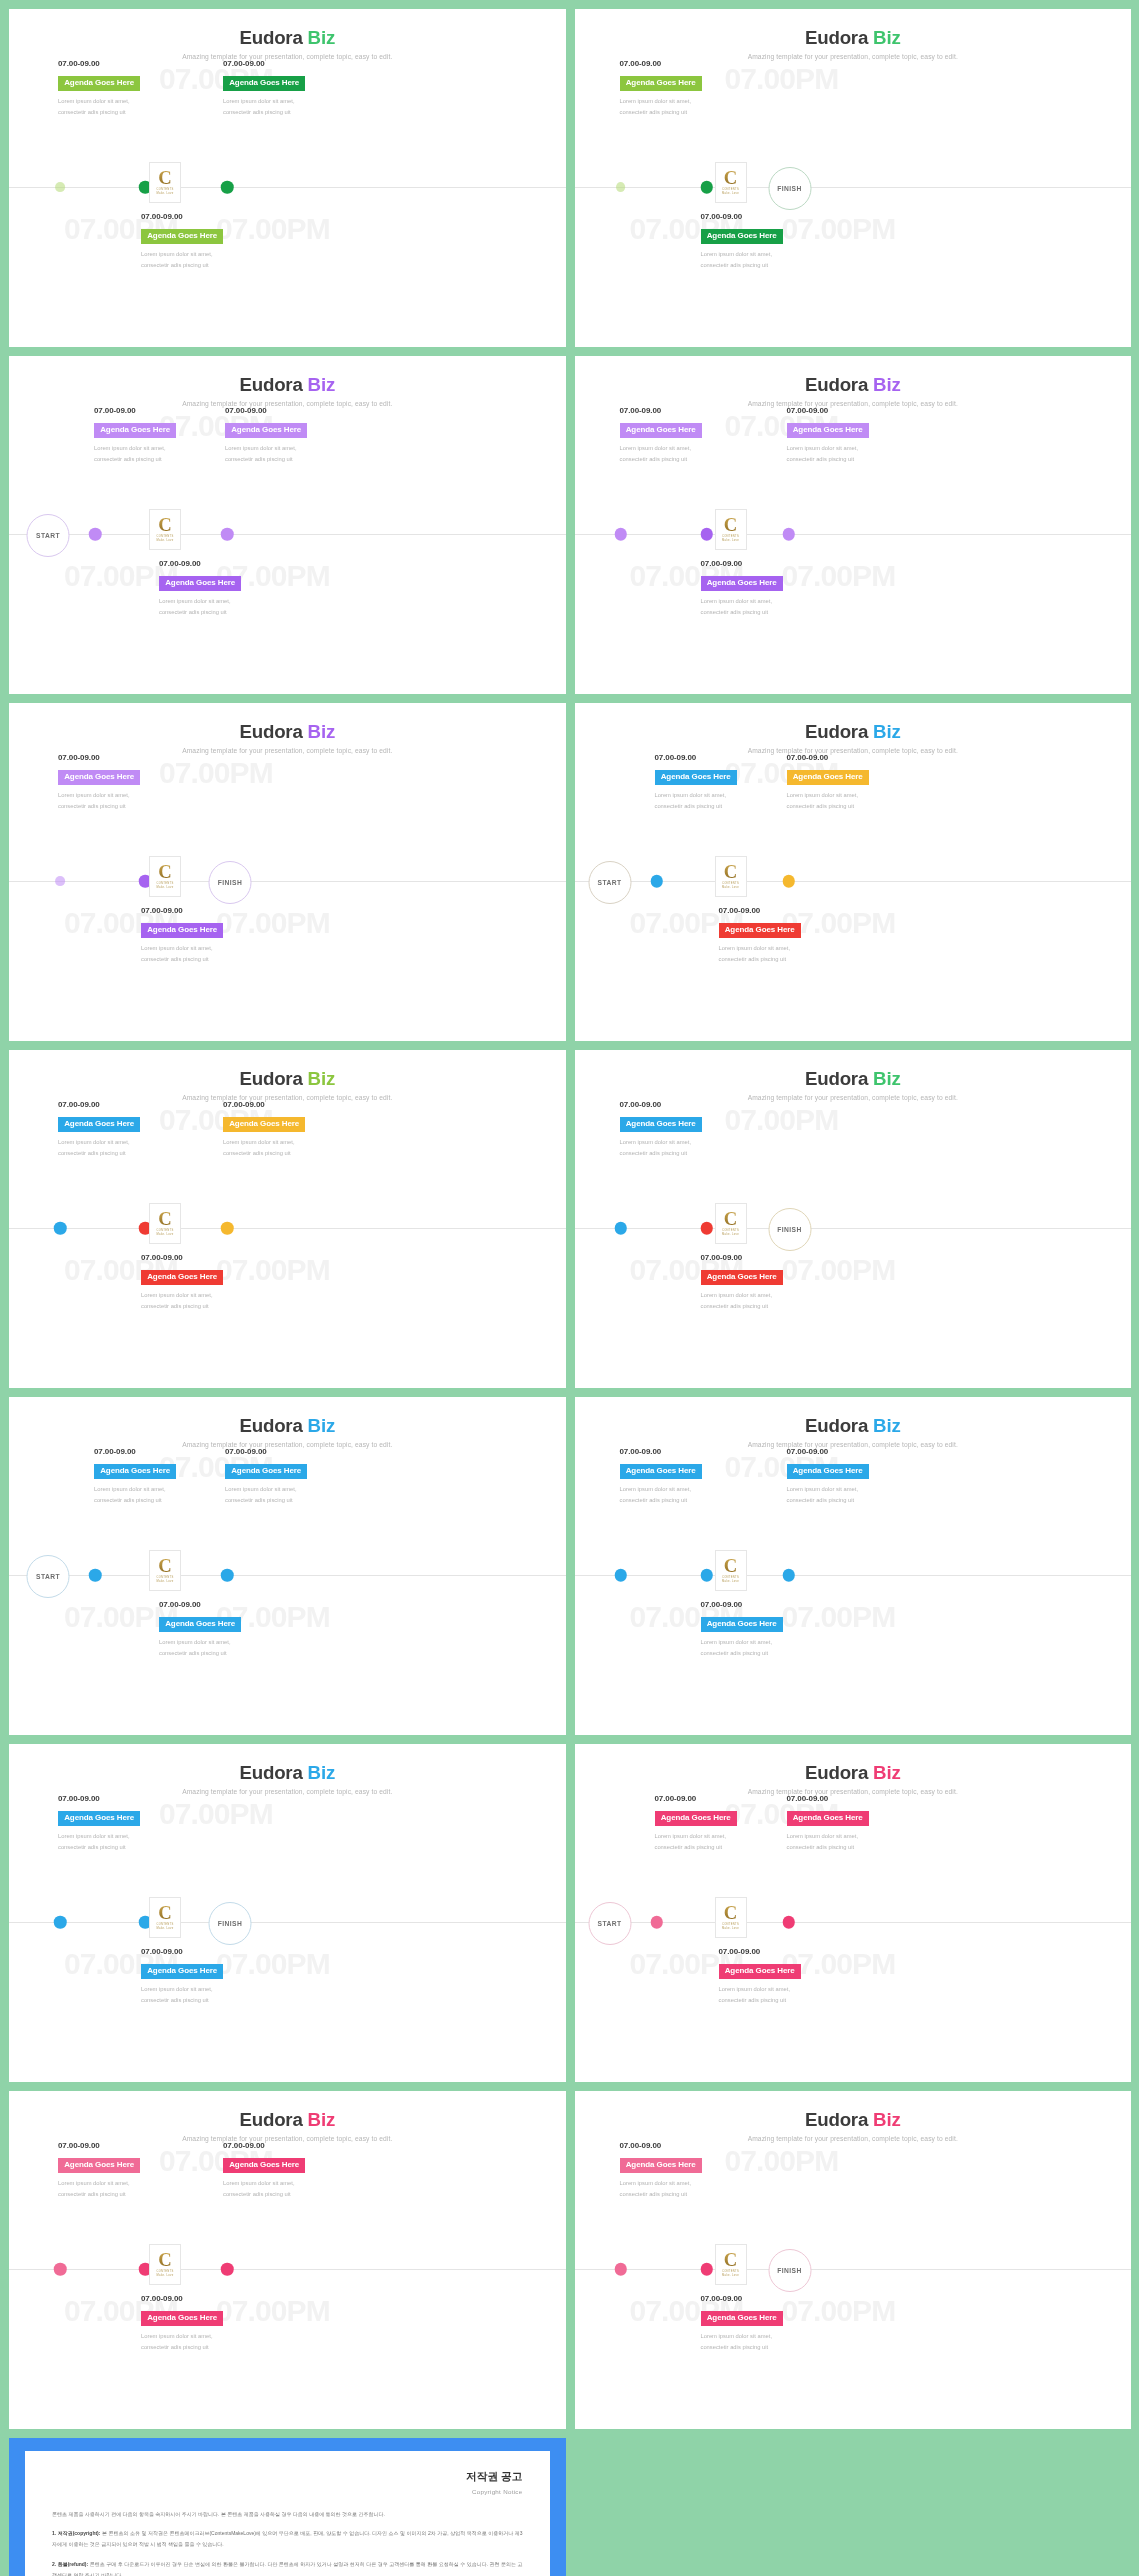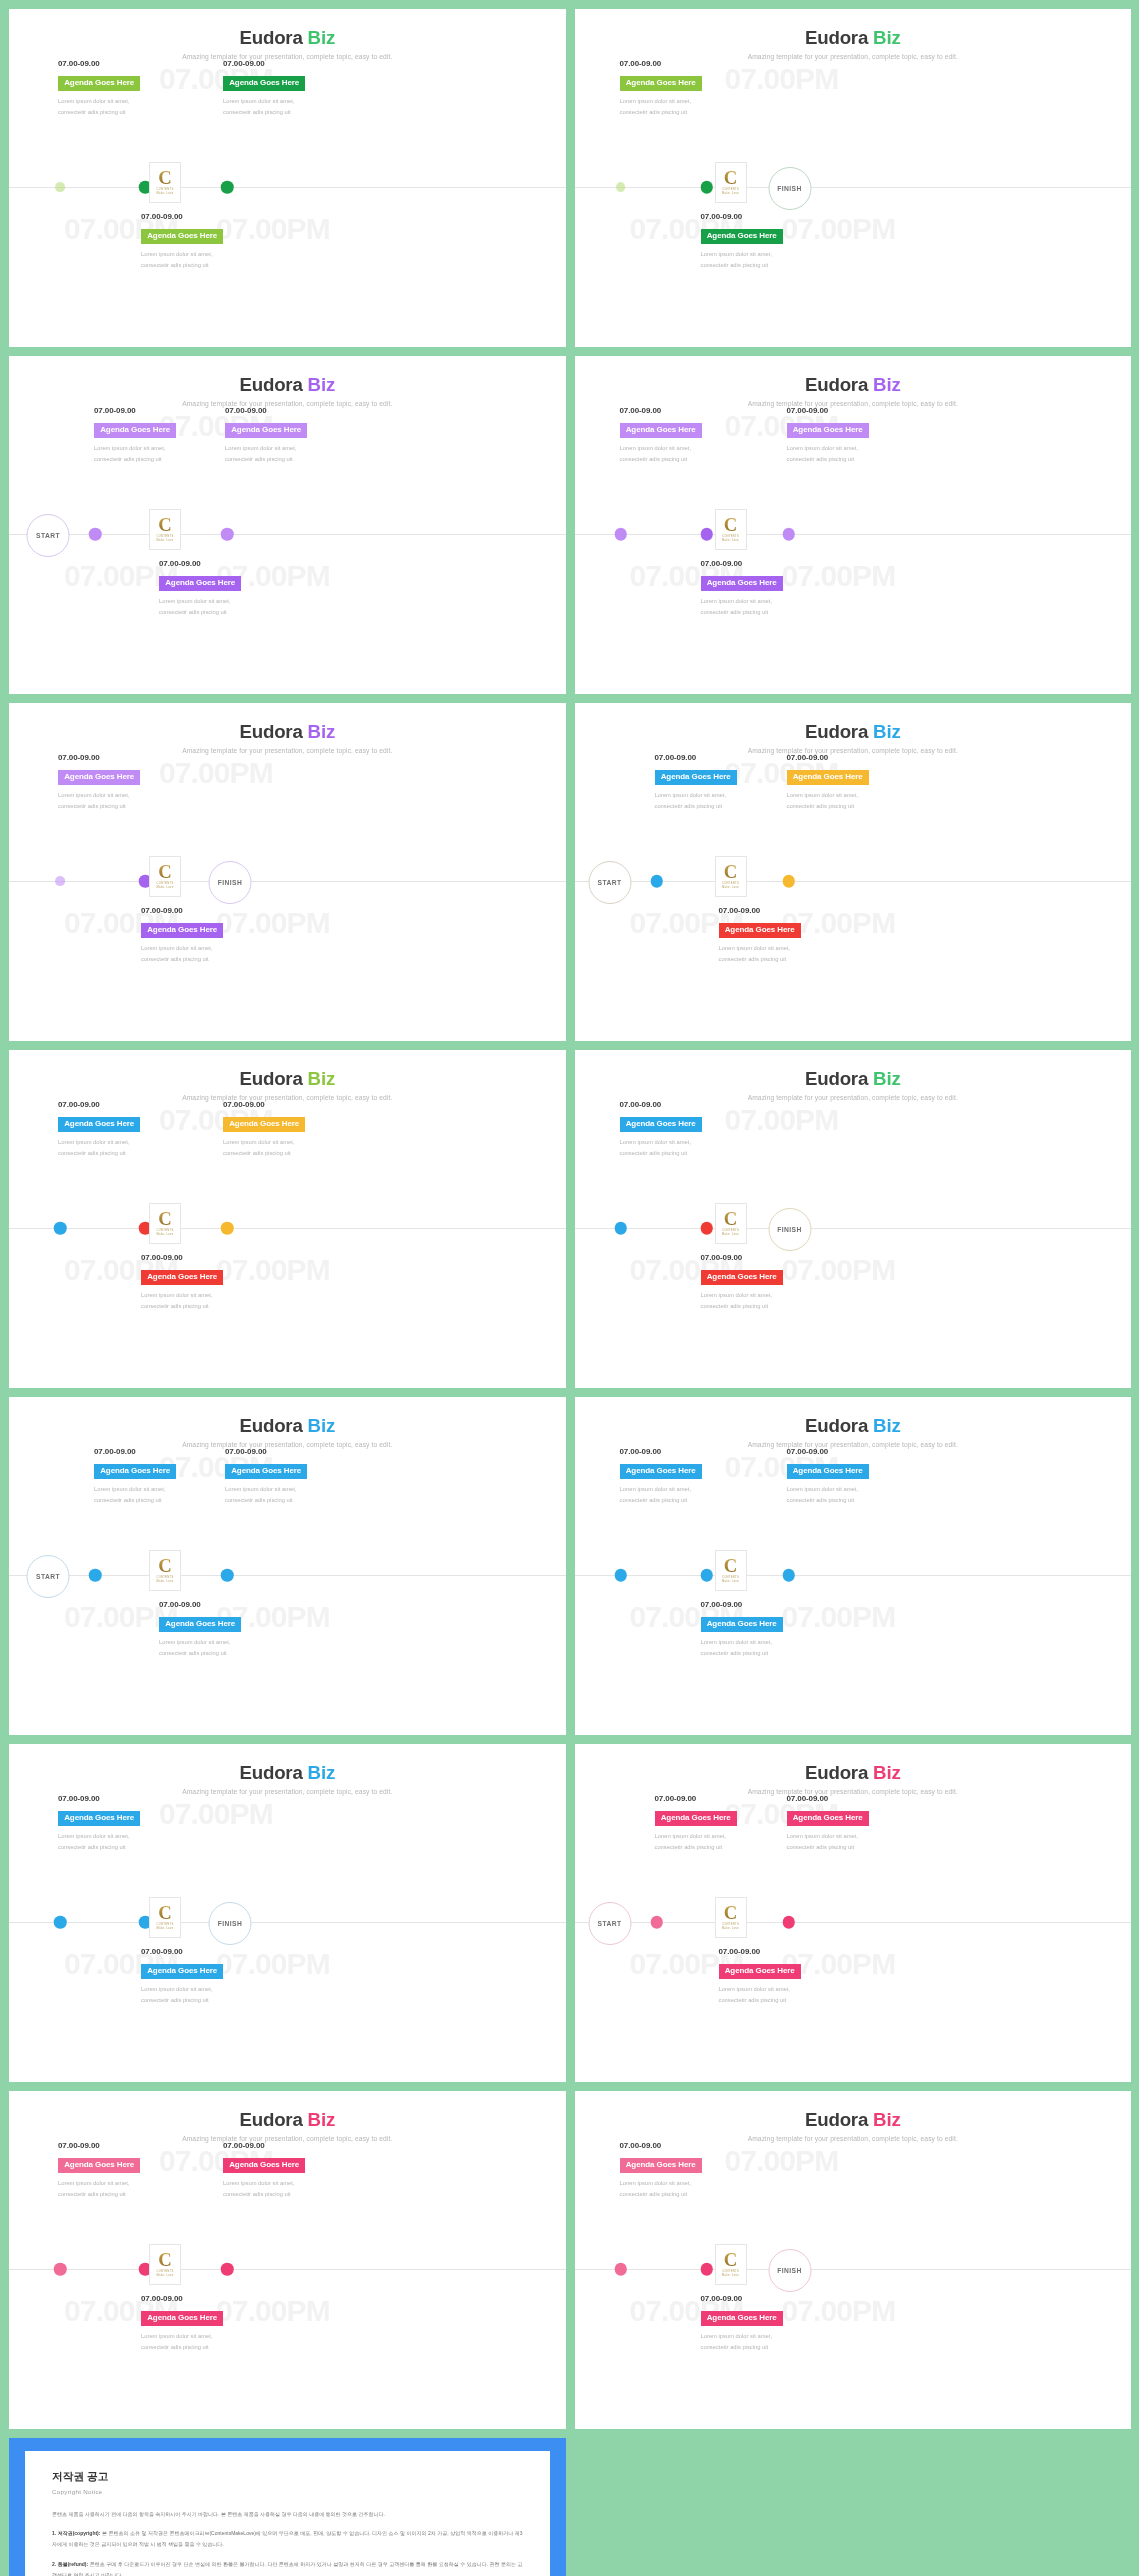--- a/index.html
+++ b/index.html
@@ -161,21 +161,21 @@
     overflow:hidden;
   }
   .copysheet{
     position:absolute;
     left:16px;top:12.5px;right:16px;bottom:12.5px;
     background:#ffffff;
     padding:19.6px 27px;
     box-sizing:border-box;
     overflow:hidden;
   }
-  .copyhead{text-align:left;}
+  .copyhead{text-align:right;}
   .copyhead .kr{
     font-size:10.7px;font-weight:bold;color:#333;
   }
   .copyhead .en{
     margin-top:3.6px;font-size:6.2px;color:#9b9b9b;letter-spacing:0.3px;
   }
   .copybody{
     margin-top:14.2px;
     font-size:5px;
     color:#6f6f6f;

